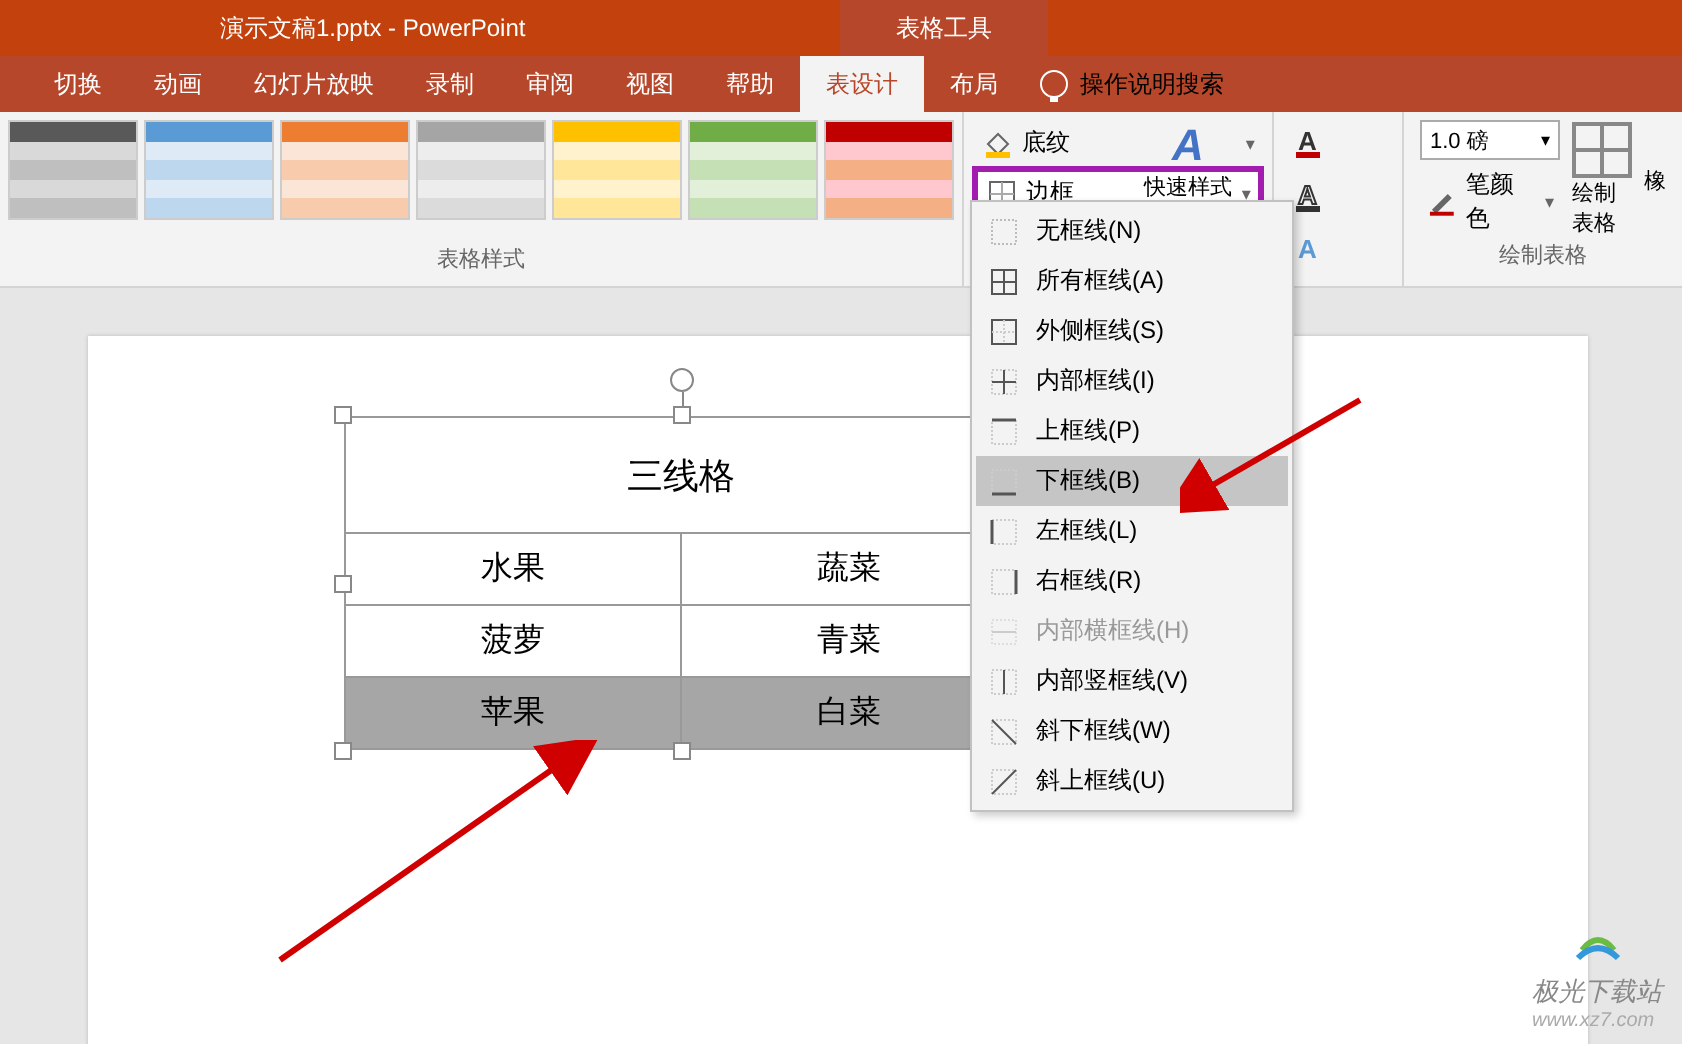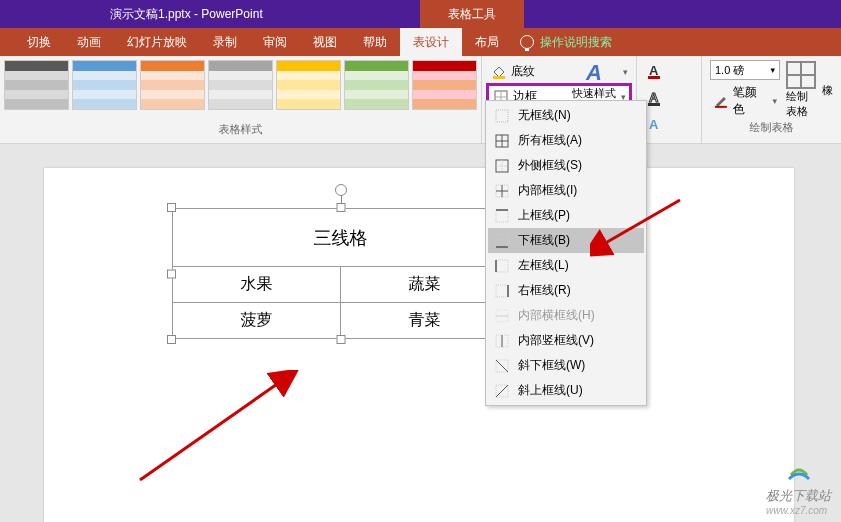--- a/index.html
+++ b/index.html
@@ -1,25 +1,25 @@
 <!DOCTYPE html>
 <html><head>
   <meta charset="utf-8">
   <style>
     * { margin: 0; padding: 0; box-sizing: border-box; font-family: "Microsoft YaHei", sans-serif; }
     body { width: 841px; height: 522px; background: #fff; overflow: hidden; position: relative; }
     
-    .titlebar { background: #4c1d95; height: 28px; display: flex; align-items: center; color: #fff; font-size: 12px; }
+    .titlebar { background: #c2410c; height: 28px; display: flex; align-items: center; color: #fff; font-size: 12px; }
     .titlebar-text { padding-left: 110px; }
     .tool-title { position: absolute; top: 0; left: 420px; height: 28px; background: #b7472a; padding: 0 28px; display: flex; align-items: center; color: #fff; font-size: 12px; }
     
     .ribbon-tabs { background: #b7472a; height: 28px; display: flex; padding-left: 14px; }
     .ribbon-tab { color: #fff; font-size: 12px; padding: 0 13px; height: 28px; display: flex; align-items: center; cursor: pointer; }
     .ribbon-tab.active { background: #f3f3f3; color: #b7472a; }
-    .ribbon-help { display: flex; align-items: center; color: #86efac; font-size: 12px; margin-left: 8px; }
+    .ribbon-help { display: flex; align-items: center; color: #000000; font-size: 12px; margin-left: 8px; }
     .lightbulb { width: 14px; height: 14px; border: 1px solid #fff; border-radius: 50%; margin-right: 6px; position: relative; }
     .lightbulb::after { content: ""; position: absolute; bottom: -3px; left: 4px; width: 4px; height: 3px; background: #fff; }
     
     .ribbon { background: #f3f3f3; height: 88px; border-bottom: 1px solid #d4d4d4; display: flex; position: relative; }
     .style-group { display: flex; flex-direction: column; width: 485px; border-right: 1px solid #d4d4d4; }
     .style-row { display: flex; padding: 4px 4px 0 4px; gap: 3px; }
     .style-thumb { width: 65px; height: 50px; cursor: pointer; border: 1px solid #ccc; }
     .style-thumb-inner { width: 100%; height: 100%; display: grid; grid-template-columns: repeat(5, 1fr); grid-template-rows: repeat(5, 1fr); }
     .style-thumb-inner .hdr { height: 100%; }
     .style-thumb-inner .cell { height: 100%; }
@@ -410,20 +410,24 @@
             <tr class="title-row">
           <td colspan="2">三线格</td>
         </tr>
         <tr>
           <td>水果</td>
           <td>蔬菜</td>
         </tr>
         <tr>
           <td>菠萝</td>
           <td>青菜</td>
+        </tr>
+        <tr class="selected">
+          <td>苹果</td>
+          <td>白菜</td>
         </tr>
       </tbody>
         </table>
     </div>
   </div>
 </div>
 
 <div class="dropdown-menu">
   <div class="menu-item">
       <span class="menu-icon">

